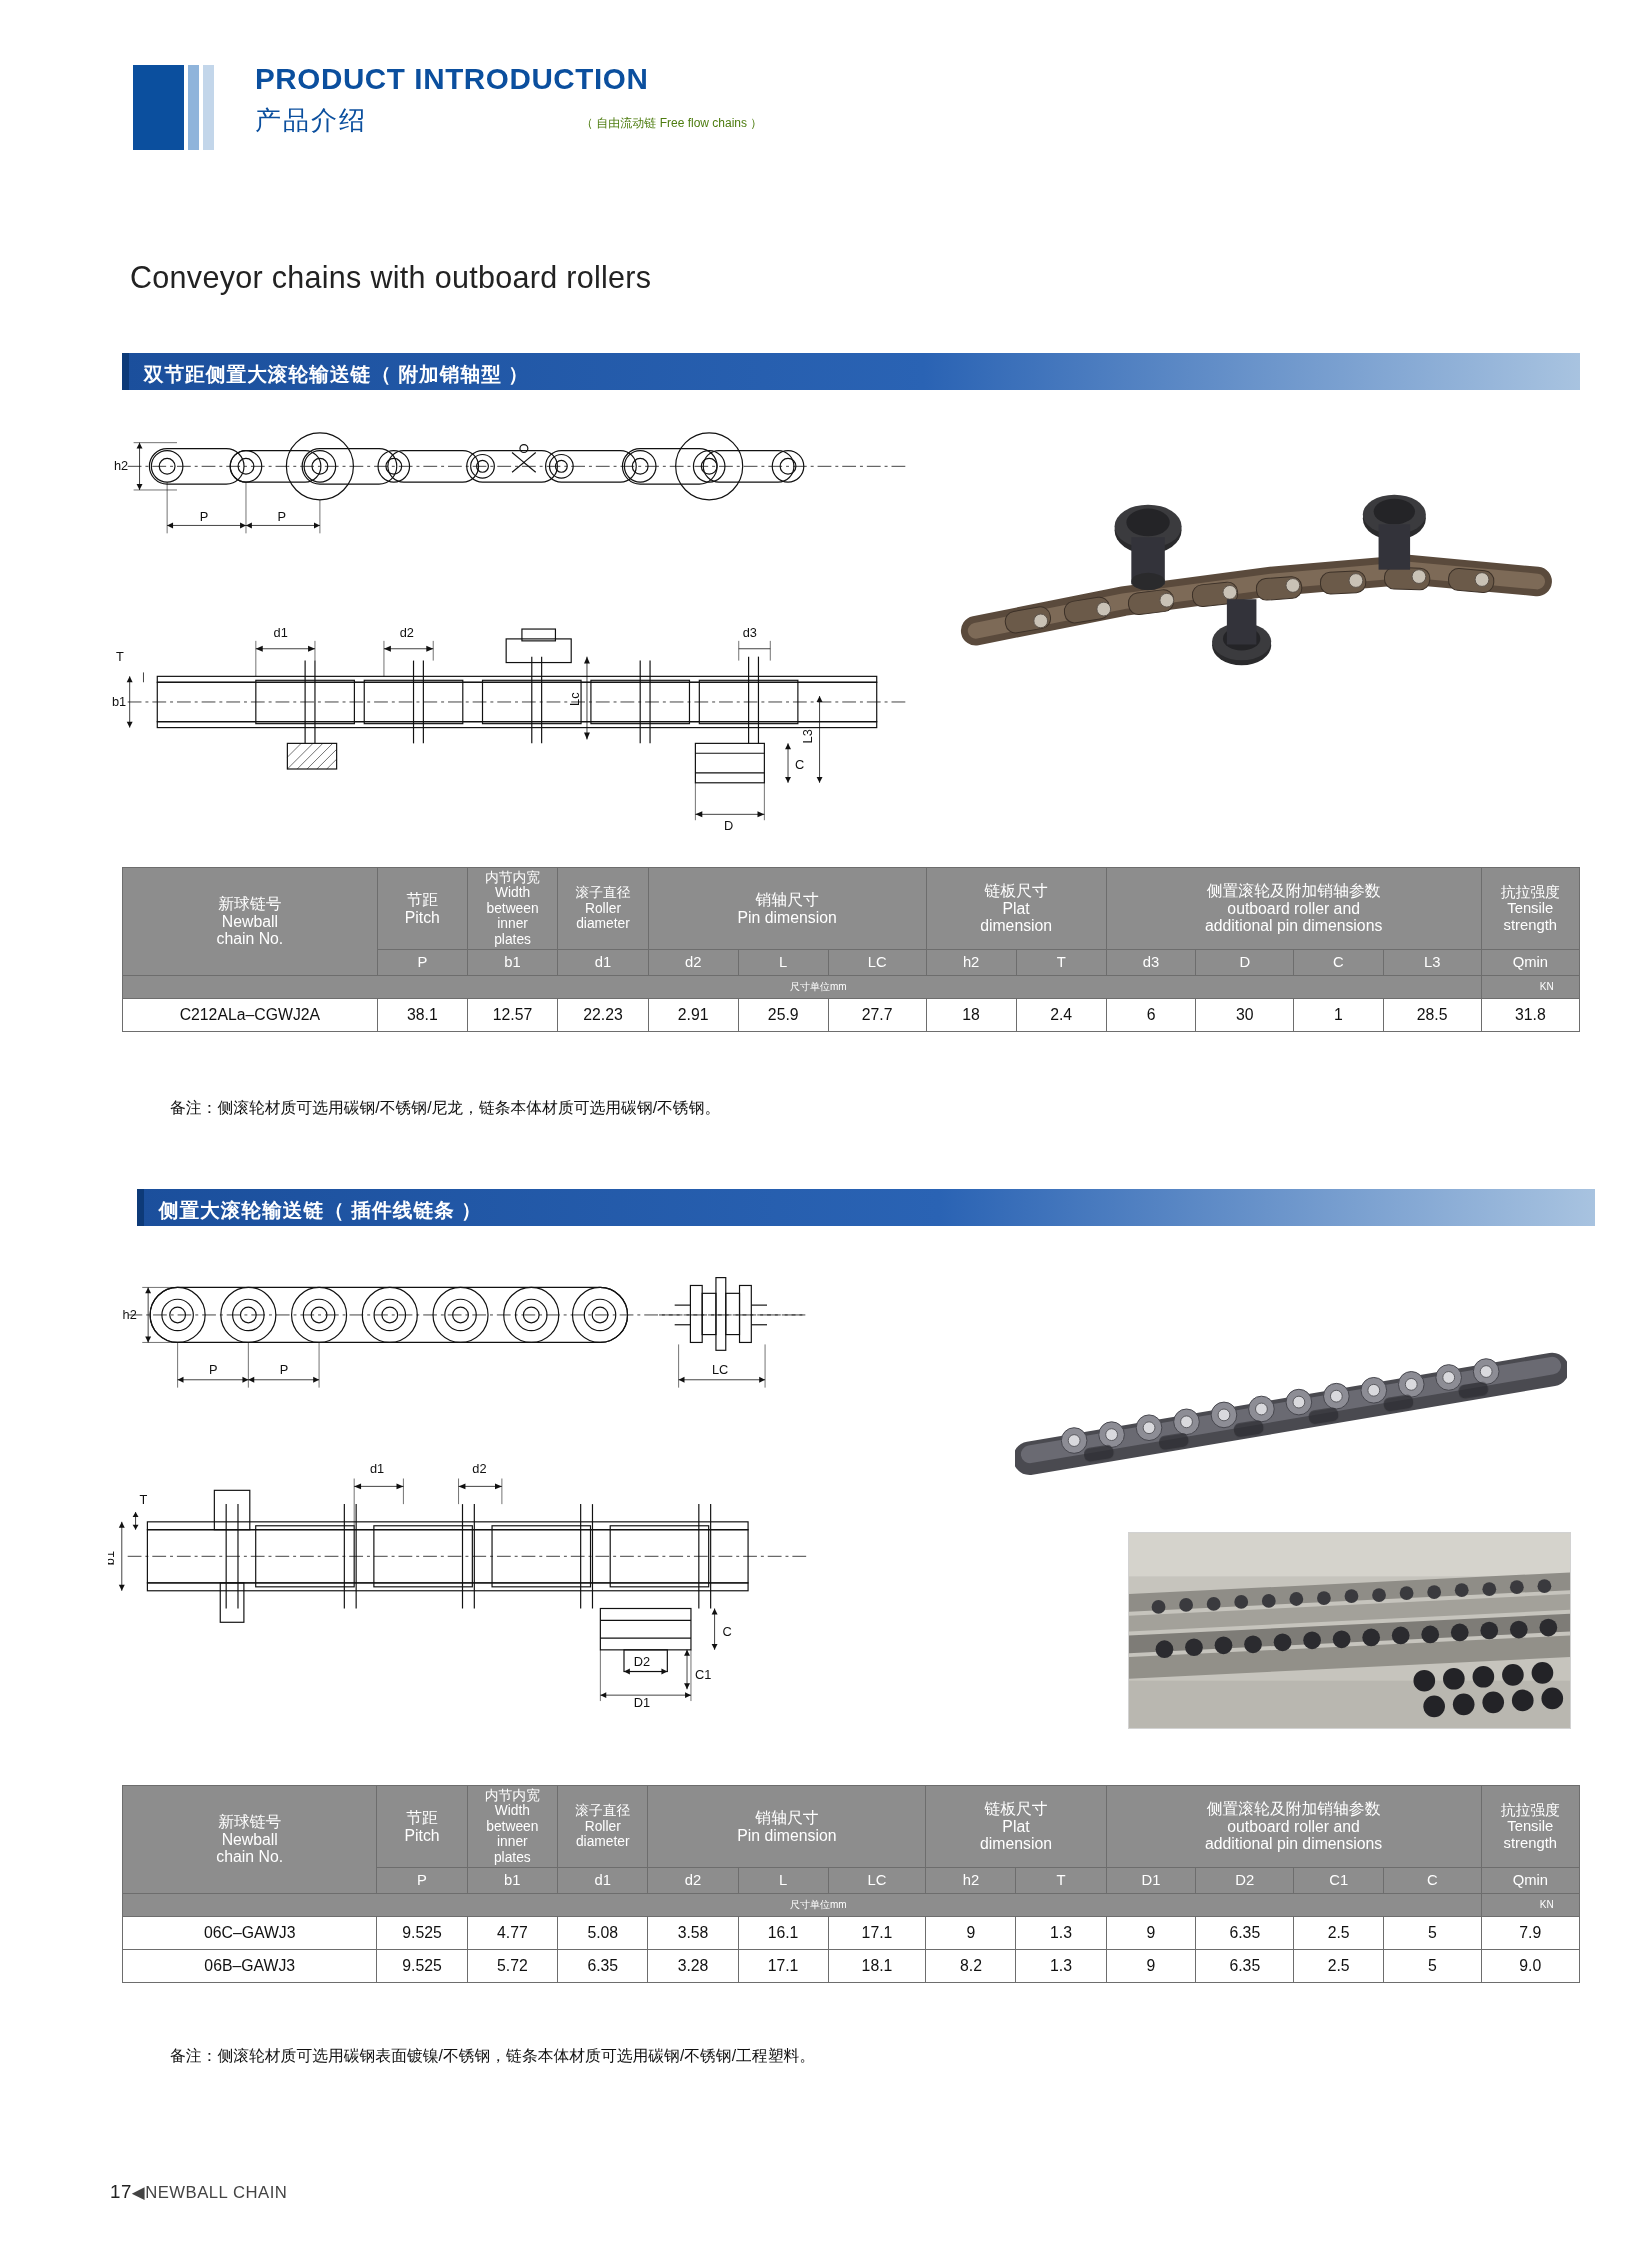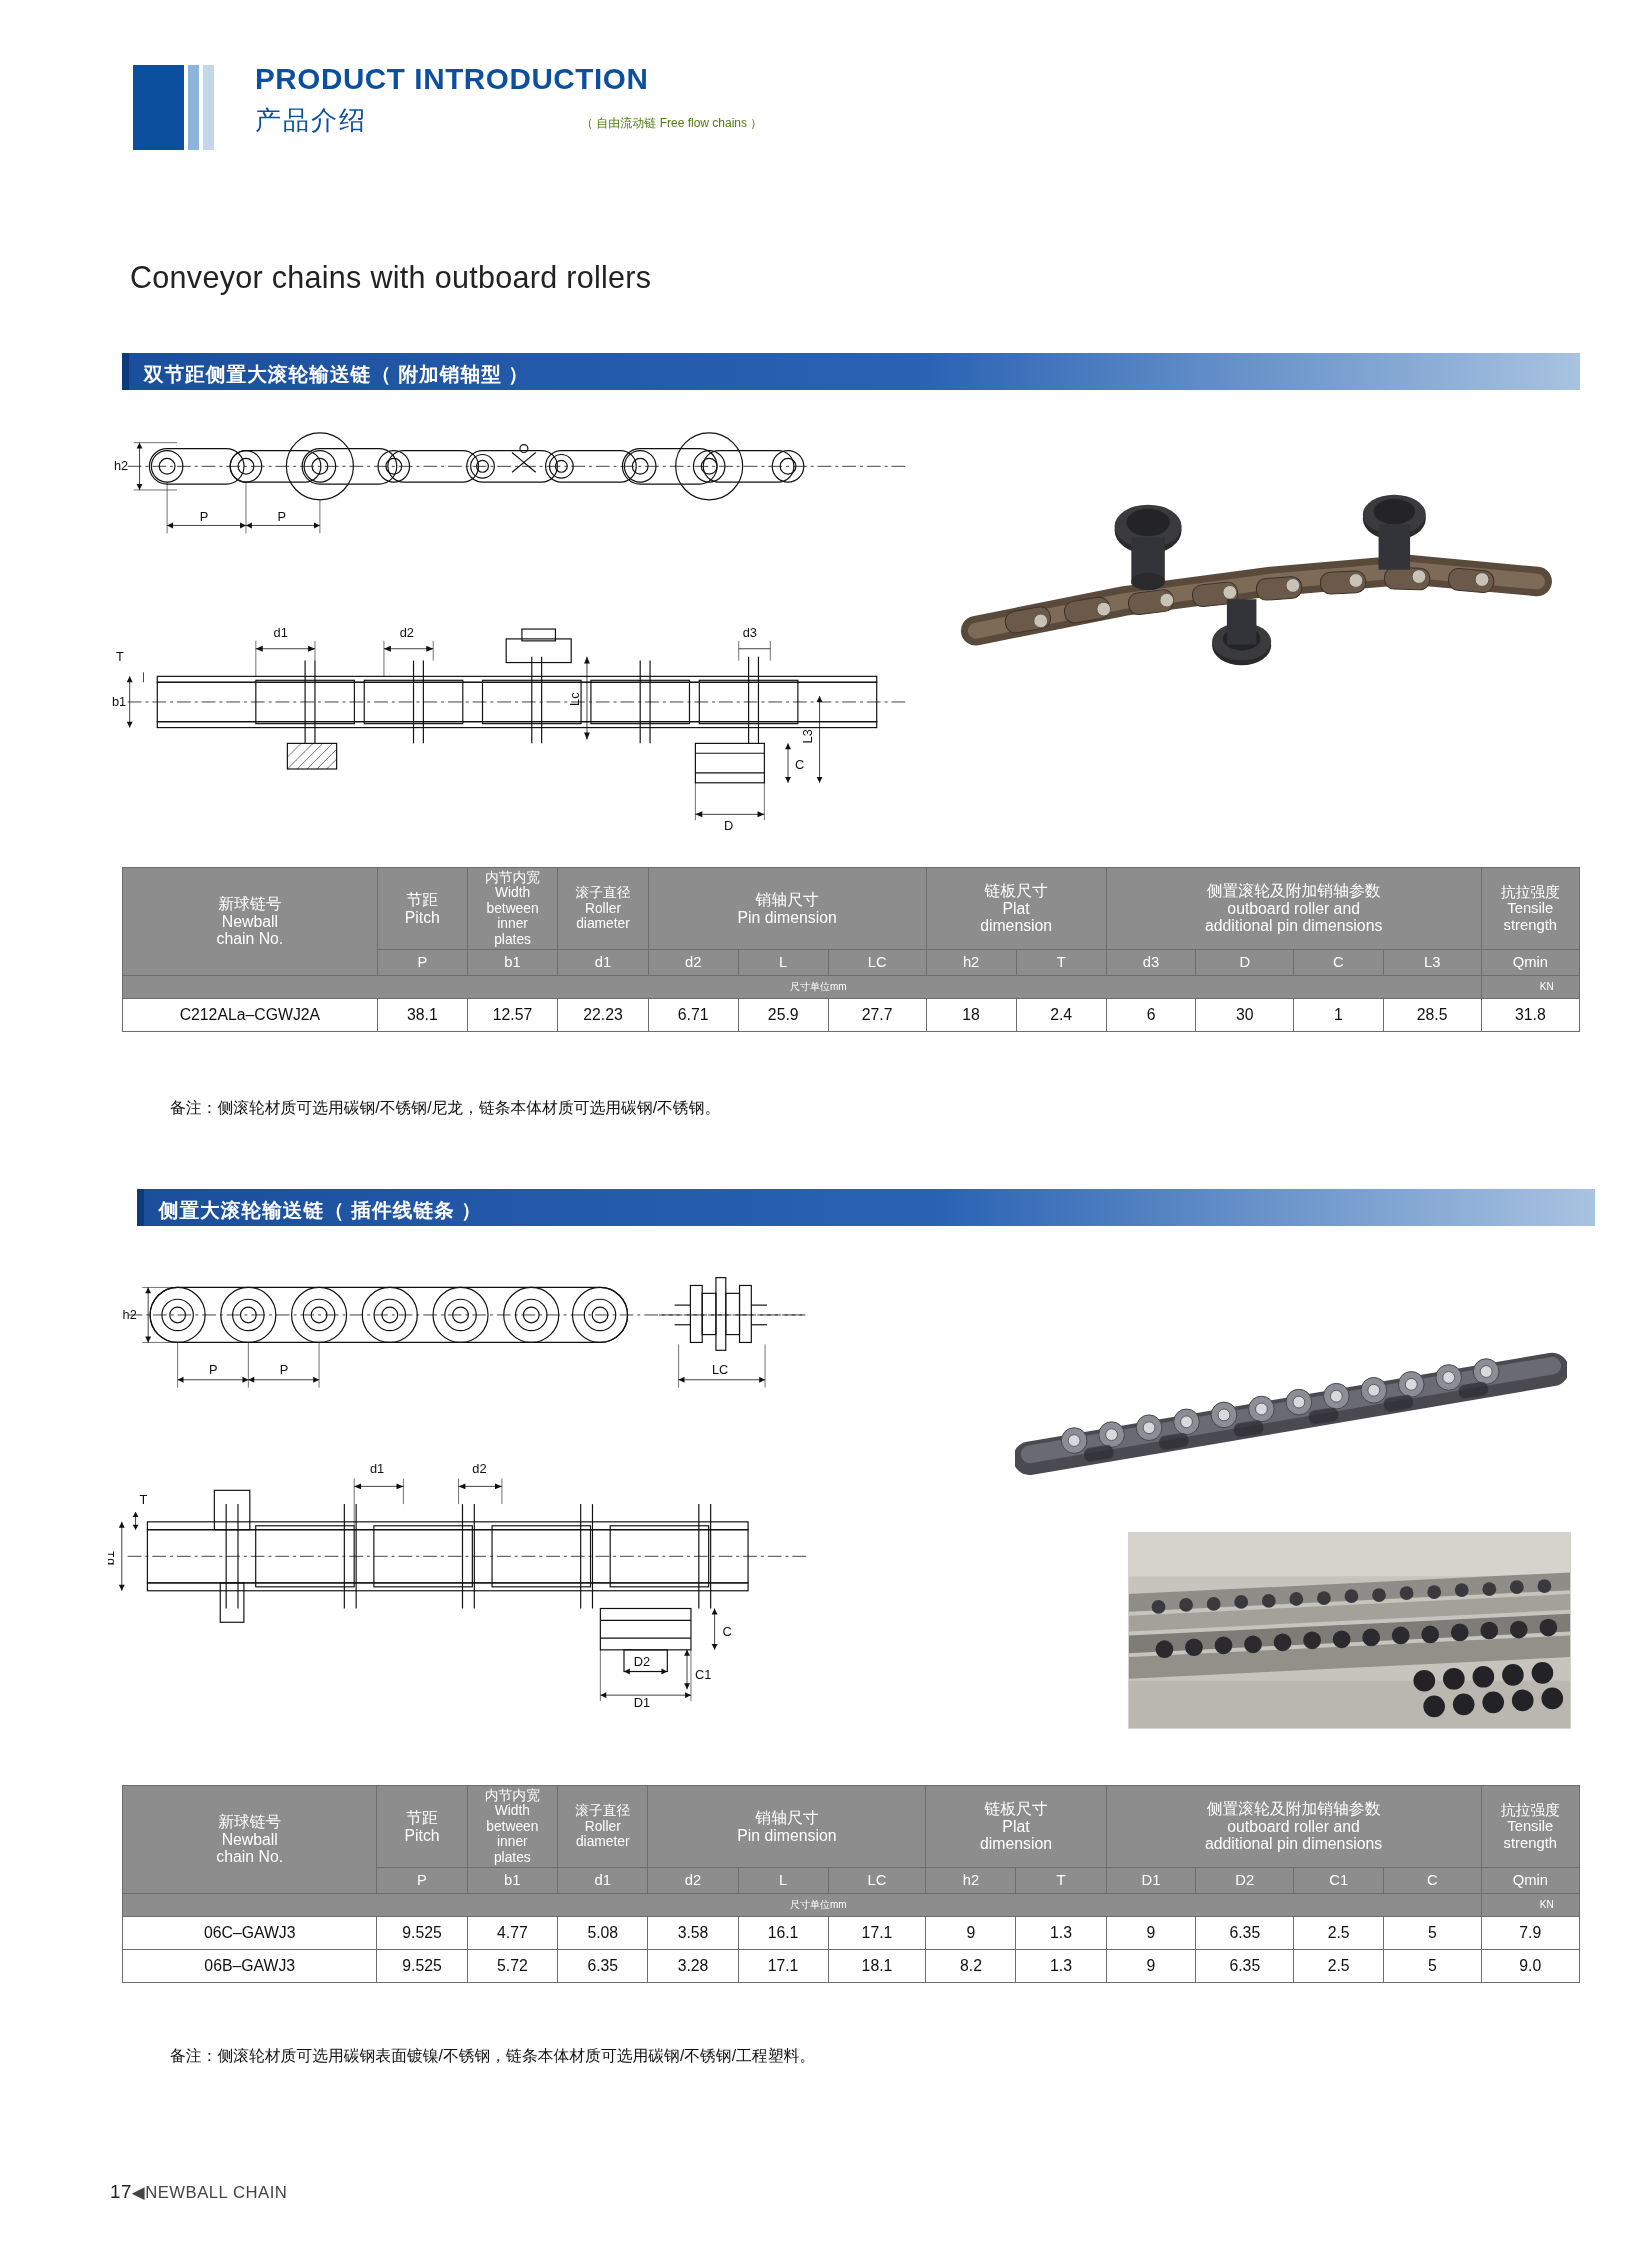--- a/index.html
+++ b/index.html
@@ -363,21 +363,21 @@
         <td colspan="13">尺寸单位mm</td>
         <td>KN</td>
       </tr>
     </thead>
     <tbody>
       <tr>
         <td>C212ALa–CGWJ2A</td>
         <td>38.1</td>
         <td>12.57</td>
         <td>22.23</td>
-        <td>6.71</td>
+        <td>2.91</td>
         <td>25.9</td>
         <td>27.7</td>
         <td>18</td>
         <td>2.4</td>
         <td>6</td>
         <td>30</td>
         <td>1</td>
         <td>28.5</td>
         <td>31.8</td>
       </tr>

